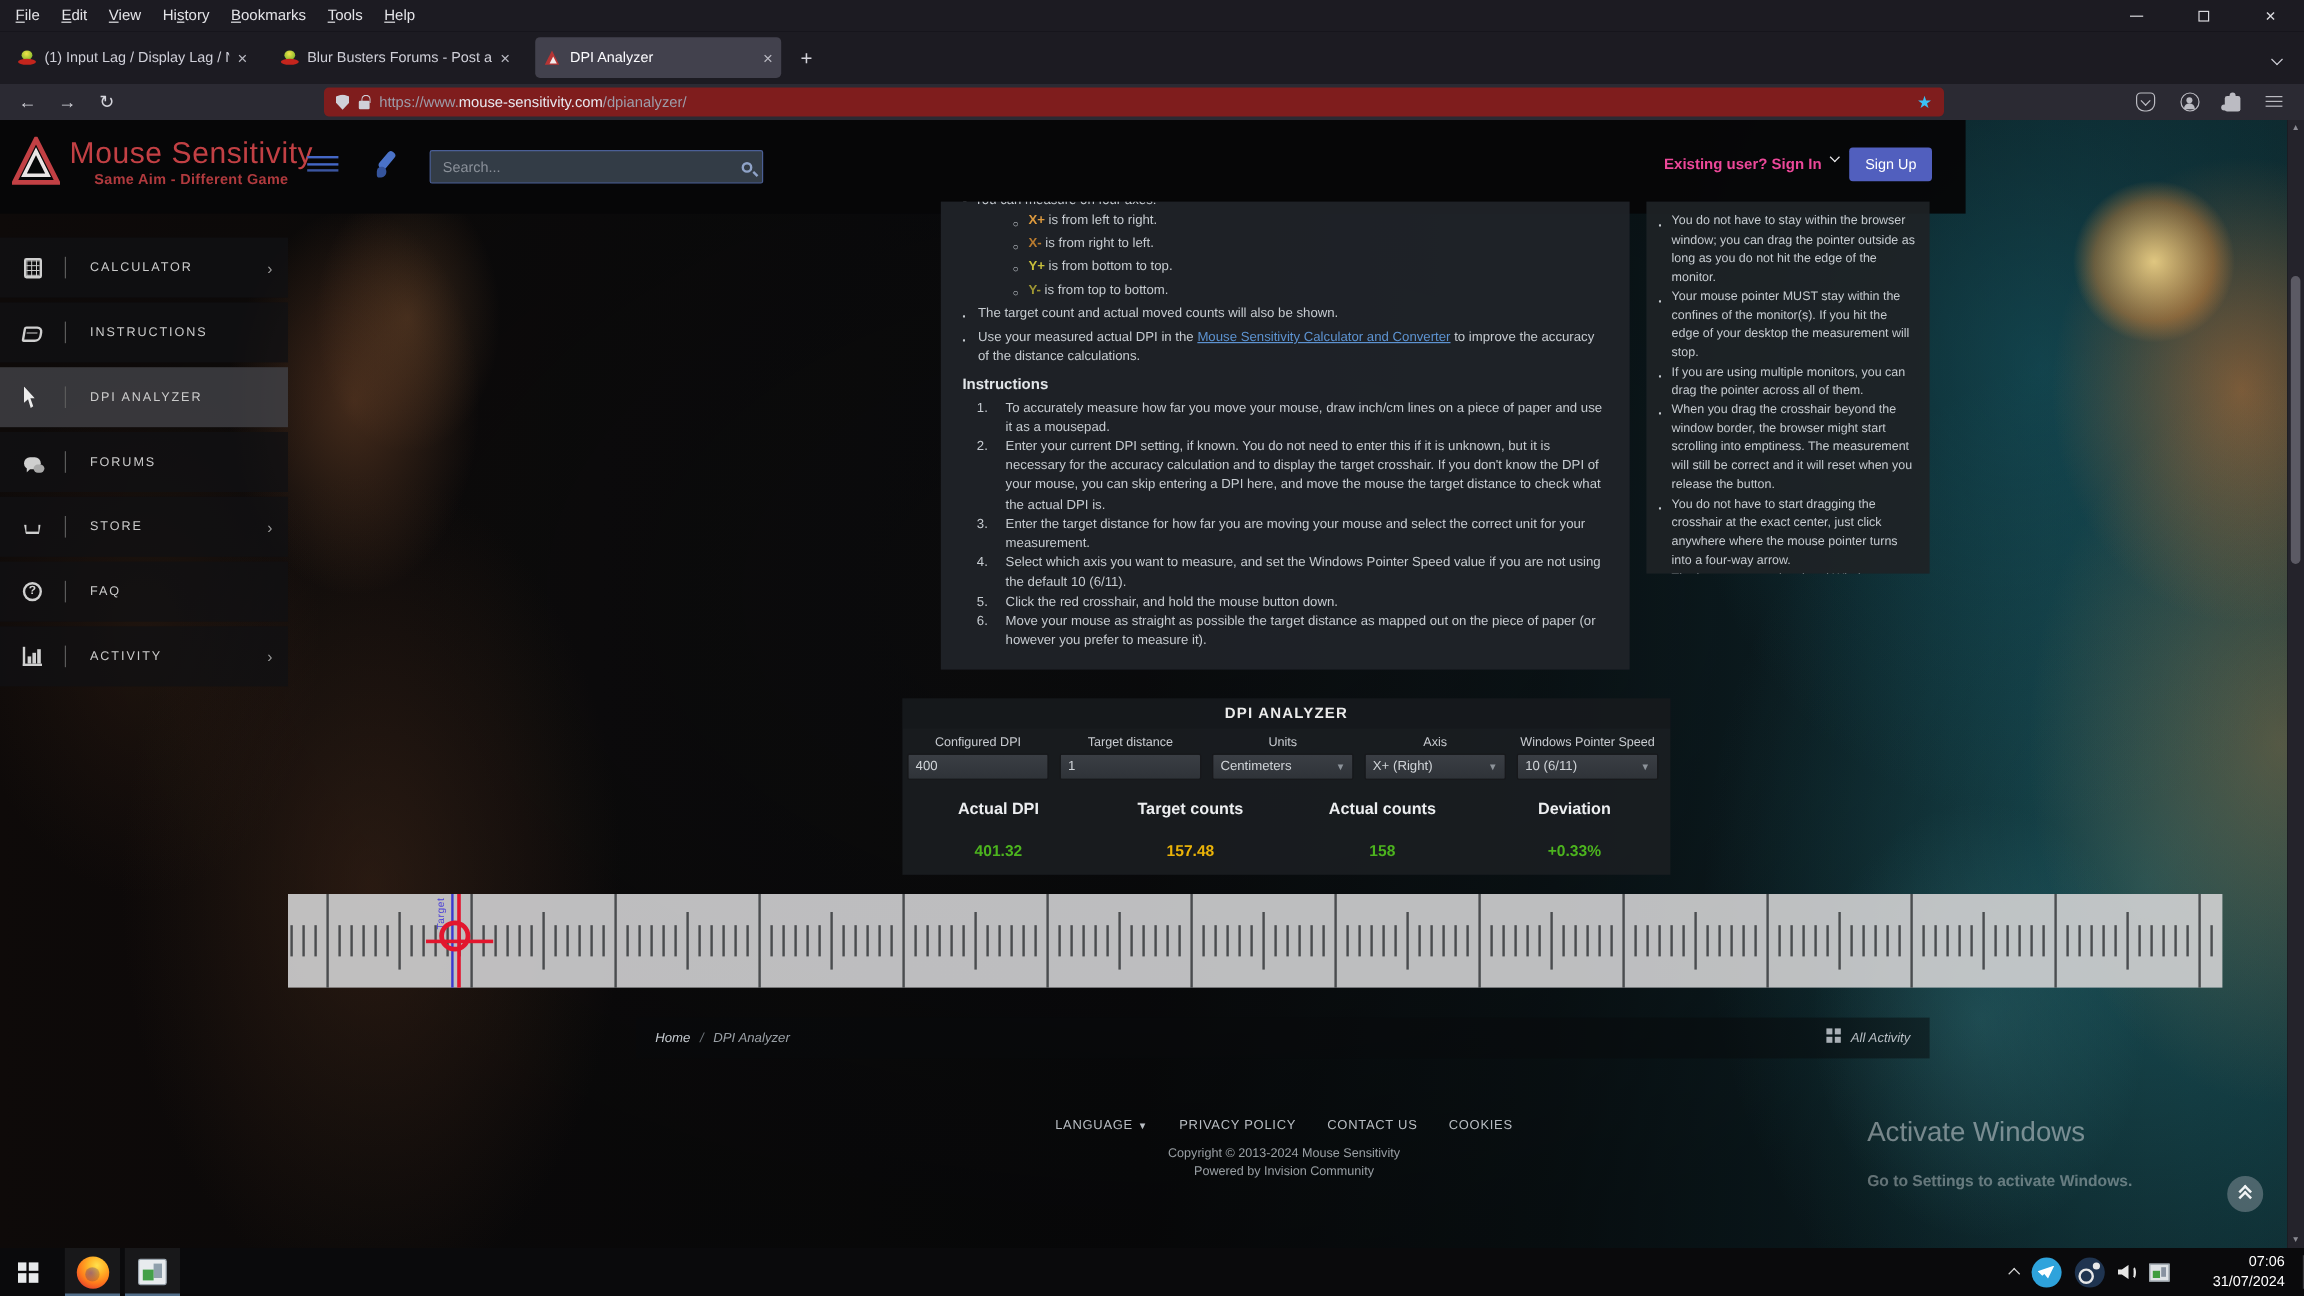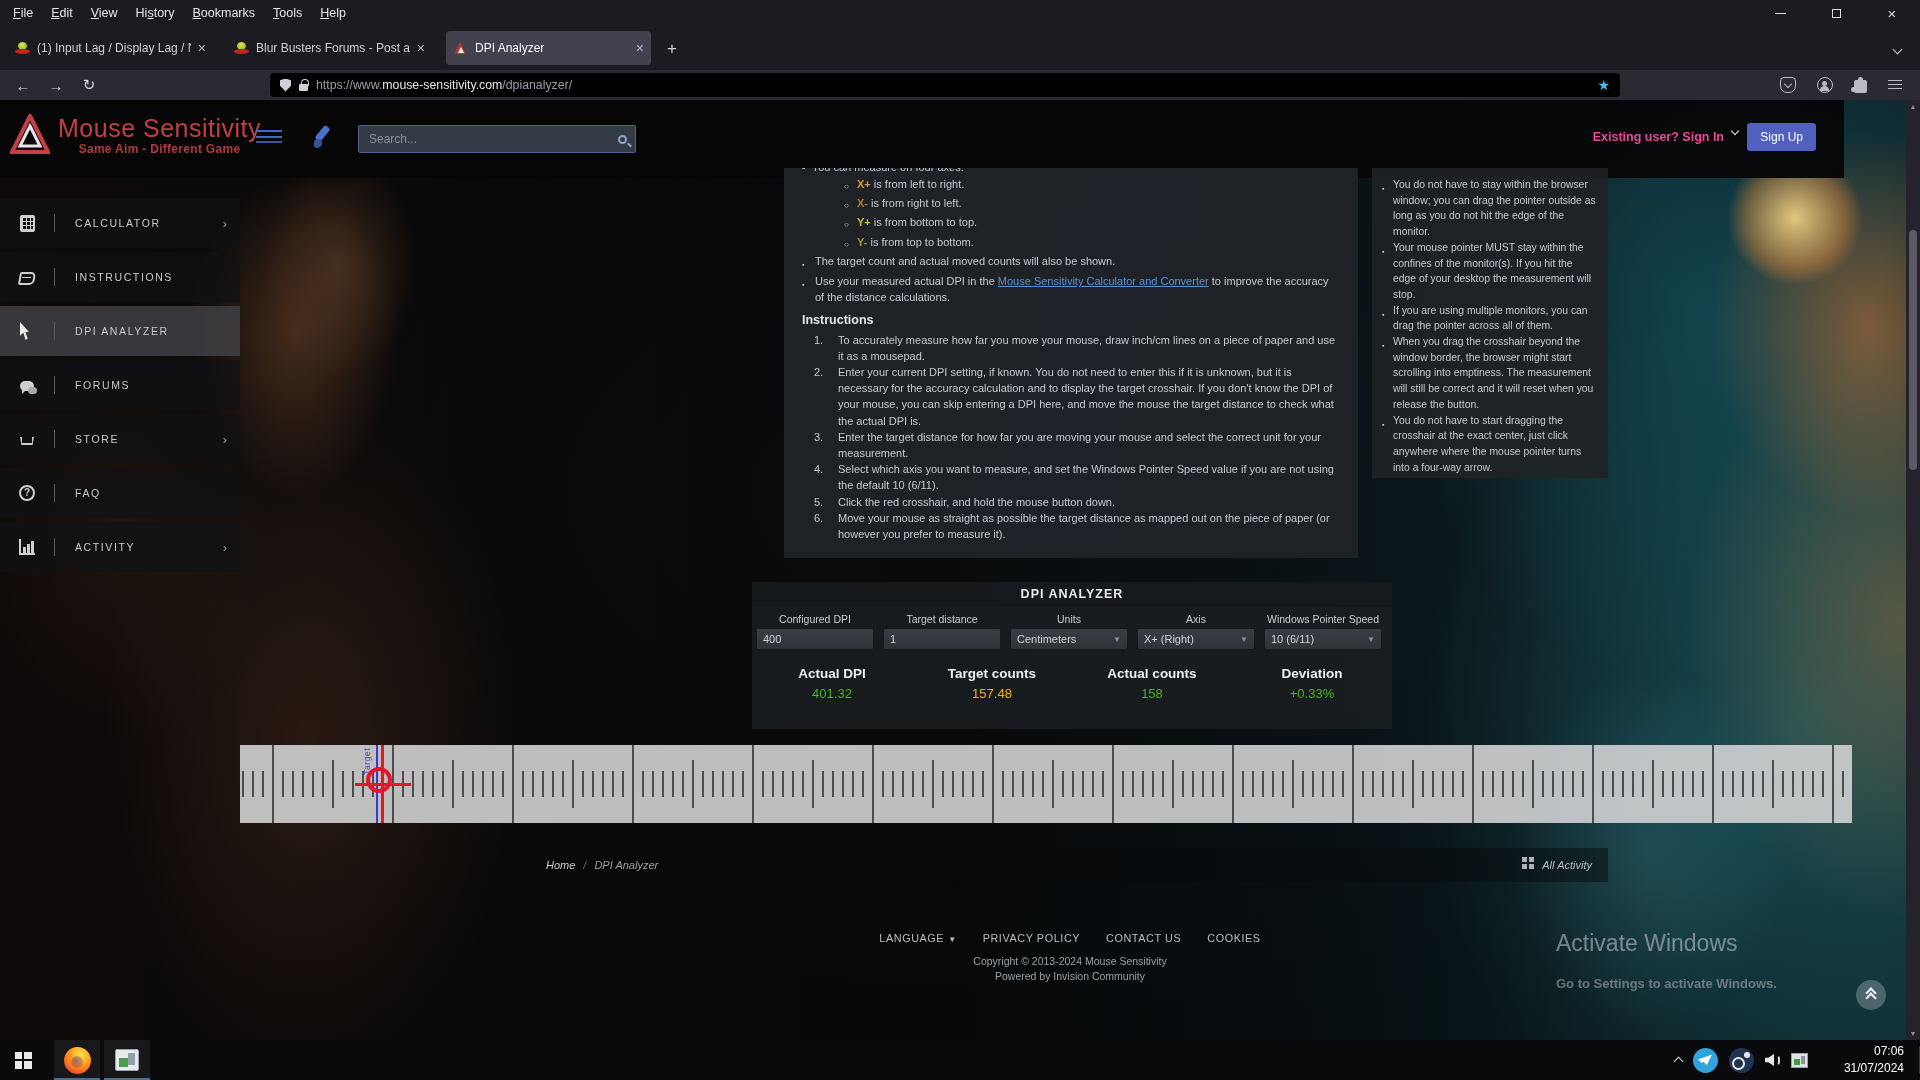--- a/index.html
+++ b/index.html
@@ -33,21 +33,21 @@
        border-left:6.5px solid transparent;border-right:6.5px solid transparent;border-bottom:12px solid #b63535;}
   .fav.dpi::after{content:'';position:absolute;left:4.5px;top:6px;width:0;height:0;
        border-left:3px solid transparent;border-right:3px solid transparent;border-bottom:6px solid #f3eded;}
   .newtab{color:#d3d3da;font-size:17px;margin:0 0 6px 2px;}
   .alltabs{position:absolute;right:16px;bottom:14px;width:10px;height:10px;}
   .chev-down{display:block;width:7px;height:7px;border-right:1.6px solid #cfcfd8;border-bottom:1.6px solid #cfcfd8;transform:rotate(45deg);}
 
   .navbar{position:absolute;left:0;top:70px;width:1920px;height:30px;background:#2b2a33;}
   .nav-btn{position:absolute;top:0;height:30px;width:30px;display:flex;align-items:center;justify-content:center;
            color:#d5d5dc;font-size:15px;}
-  .urlbar{position:absolute;left:270px;top:3px;width:1350px;height:24px;background:#000000;border-radius:4px;
+  .urlbar{position:absolute;left:270px;top:3px;width:1350px;height:24px;background:#7f1d1d;border-radius:4px;
           display:flex;align-items:center;padding:0 10px;gap:8px;}
   .shield{width:11px;height:13px;background:#cfd0d8;clip-path:polygon(50% 0,100% 14%,100% 55%,50% 100%,0 55%,0 14%);}
   .lock{width:9px;height:7px;background:#cfd0d8;border-radius:1px;position:relative;margin-top:4px;}
   .lock::before{content:'';position:absolute;left:1.5px;top:-5px;width:6px;height:6px;border:1.5px solid #cfd0d8;
                 border-bottom:none;border-radius:4px 4px 0 0;}
   .url-text{font-size:12.3px;color:#9d9daa;white-space:nowrap;}
   .url-text .host{color:#e8e8ef;}
   .star{margin-left:auto;color:#3bc0f4;font-size:14px;line-height:1;}
   .nav-right{position:absolute;right:16px;top:0;height:30px;display:flex;align-items:center;gap:21px;}
   .ni{position:relative;width:16px;height:16px;opacity:.85;}
@@ -72,21 +72,21 @@
       radial-gradient(530px 650px at 1790px 640px, rgba(45,150,160,.36), transparent 70%),
       radial-gradient(200px 260px at 1650px 750px, rgba(120,220,230,.15), transparent 70%),
       radial-gradient(150px 230px at 295px 235px, rgba(135,82,48,.45), transparent 70%),
       radial-gradient(110px 160px at 340px 165px, rgba(160,105,60,.3), transparent 70%),
       radial-gradient(290px 480px at 310px 640px, rgba(70,42,26,.5), transparent 72%),
       radial-gradient(210px 310px at 120px 430px, rgba(52,32,20,.45), transparent 70%),
       radial-gradient(1100px 650px at 52% 42%, rgba(0,0,0,.2), rgba(0,0,0,.45) 85%),
       linear-gradient(90deg,#191210 0%,#100f10 26%,#0c0d0f 50%,#0d181c 68%,#123038 85%,#17454e 100%);}
 
   
-  .site-header{position:absolute;left:0;top:0;width:1844px;height:78px;background:rgba(6,6,7,.96);}
+  .site-header{position:absolute;left:0;top:0;width:1638px;height:78px;background:rgba(6,6,7,.96);}
   .logo{position:absolute;left:10px;top:14px;display:flex;gap:8px;align-items:center;}
   .logo-text .lt1{font-size:25px;color:#c24044;letter-spacing:.5px;line-height:26px;font-weight:400;}
   .logo-text .lt2{font-size:12px;color:#b03a3e;font-weight:bold;letter-spacing:.3px;text-align:center;margin-top:1px;}
   .site-menu-btn{position:absolute;left:256px;top:30px;width:26px;}
   .site-menu-btn i{display:block;border-bottom:2.5px solid #4467c6;margin-bottom:3.5px;}
   .site-menu-btn i:last-child{border-color:#3b55a0;}
   .brush{position:absolute;left:312px;top:26px;width:24px;height:24px;}
   .brush::before{content:'';position:absolute;left:7px;top:-1px;width:7px;height:17px;background:#4a72c8;border-radius:3px;transform:rotate(40deg);}
   .brush::after{content:'';position:absolute;left:2px;top:13px;width:8px;height:9px;background:#35549c;border-radius:50% 50% 60% 30%;}
   .search-box{position:absolute;left:358px;top:25px;width:278px;height:28px;background:#333c46;
@@ -157,21 +157,21 @@
                letter-spacing:1px;color:#ebebeb;background:rgba(20,22,25,.55);}
   .f-col{position:absolute;top:31px;width:118px;}
   .f-label{display:block;font-size:10.5px;color:#c9ccd1;text-align:center;height:15px;white-space:nowrap;}
   .f-input{width:100%;height:22px;background:linear-gradient(#3a3e44,#2f3338);border:1px solid #17181b;
            border-radius:2px;color:#d0d4d8;font-size:11px;padding:0 6px;font-family:inherit;outline:none;}
   .select{height:22px;background:linear-gradient(#3a3e44,#2f3338);border:1px solid #17181b;border-radius:2px;
           color:#d0d4d8;font-size:11px;display:flex;align-items:center;justify-content:space-between;padding:0 6px;}
   .select .arr{color:#8d939a;font-size:8px;}
   .r-col{position:absolute;top:84px;width:160px;text-align:center;}
   .r-label{font-weight:bold;font-size:13.5px;color:#eceef0;}
-  .r-value{margin-top:5px;font-size:13px;}
+  .r-value{margin-top:20px;font-size:13px;font-weight:bold;}
 
   
   .ruler{position:absolute;left:240px;top:645px;width:1612px;height:78px;background:rgba(209,210,211,.9);}
   .tick{position:absolute;width:2px;background:rgba(45,47,50,.8);}
   .tick.small{top:26px;height:26px;width:1.5px;}
   .tick.med{top:15px;height:48px;width:1.5px;}
   .tick.tall{top:0;height:78px;}
   .target-blue{position:absolute;left:136px;top:0;width:2px;height:78px;background:#3b39cf;}
   .target-label{position:absolute;left:122px;top:3px;font-size:8.5px;color:#4a3fd8;
                 writing-mode:vertical-rl;transform:rotate(180deg);letter-spacing:.5px;}

